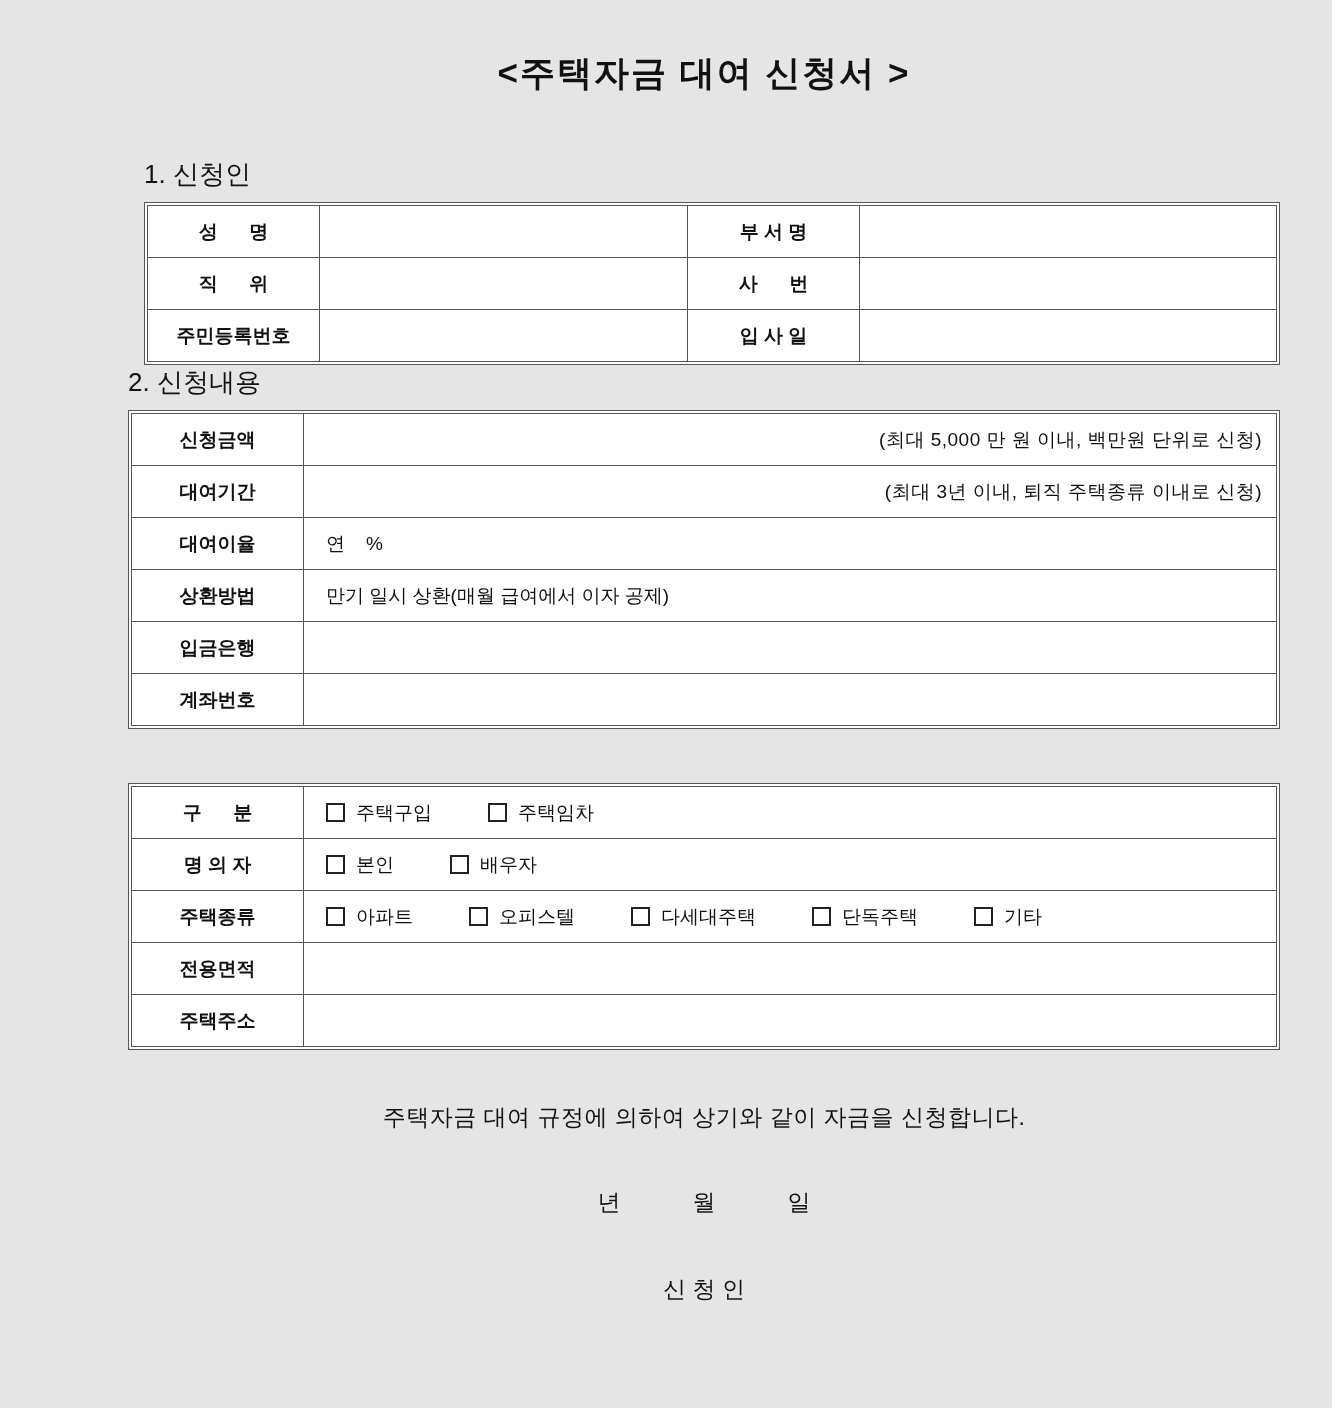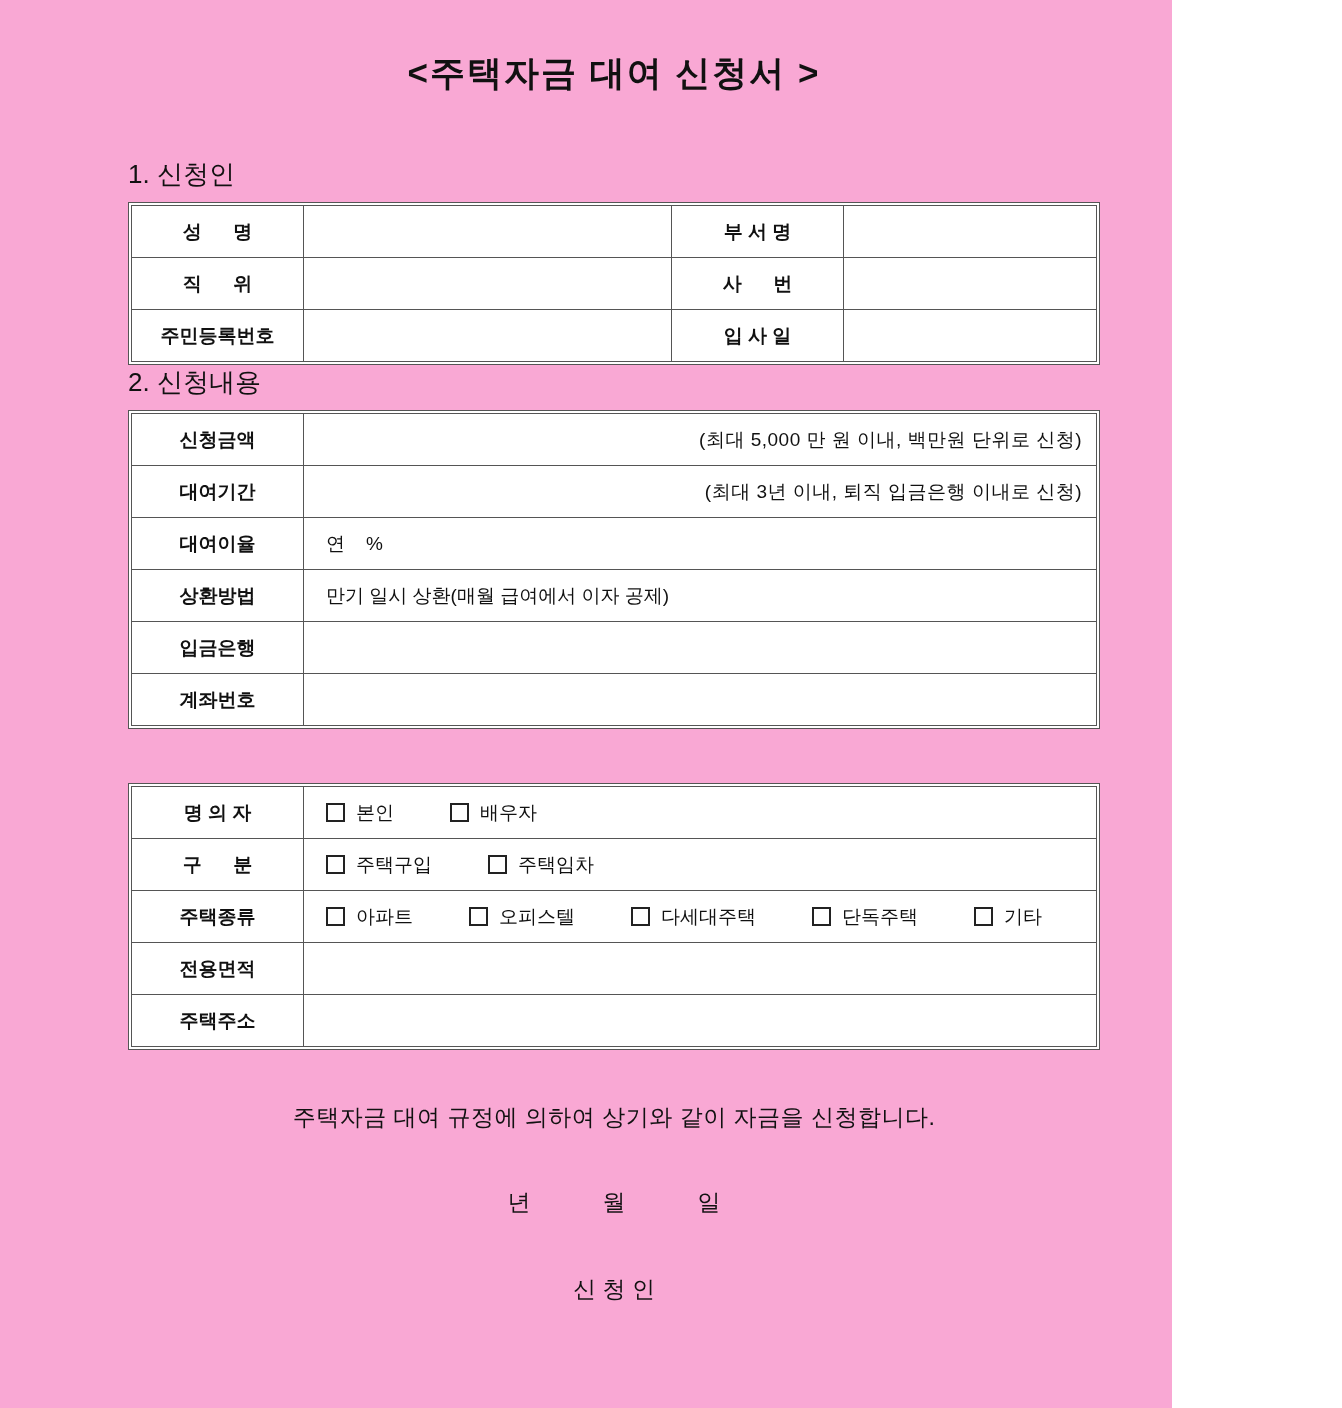--- a/index.html
+++ b/index.html
@@ -4,41 +4,41 @@
 <style>
   html, body {
     margin: 0;
     padding: 0;
     background: #ffffff;
     font-family: "Liberation Sans", "DejaVu Sans", sans-serif;
     color: #111111;
   }
   .page {
     position: relative;
-    width: 1172px;
+    width: 1332px;
     height: 1408px;
-    background: #f9a8d4;
+    background: #e5e5e5;
     box-sizing: border-box;
-    padding: 44px 72px 0 128px;
+    padding: 44px 52px 0 128px;
   }
   .doc-title {
     text-align: center;
     font-size: 35px;
     font-weight: bold;
     letter-spacing: 2px;
     white-space: pre-wrap;
     margin: 6px 0 0 0;
   }
   .section-heading {
     font-size: 26px;
     font-weight: 500;
     margin: 0 0 10px 0;
     white-space: pre-wrap;
   }
-  .sec-applicant { margin-top: 60px; }
+  .sec-applicant { margin-top: 60px; margin-left: 16px; }
   .sec-application { }
   .sec-usage { margin-top: 54px; }
 
   
   .tbl-wrap {
     border: 1px solid #555555;
     padding: 2px;
     background: #ffffff;
   }
   table.form-tbl {
@@ -178,21 +178,21 @@
                 <span class="val-text"></span>
                 <span class="val-note">(최대 5,000 만 원 이내, 백만원 단위로 신청)</span>
               </div>
             </td>
           </tr>
           <tr>
             <td class="lbl">대여기간</td>
             <td class="val">
               <div class="val-flex">
                 <span class="val-text"></span>
-                <span class="val-note">(최대 3년 이내, 퇴직 입금은행 이내로 신청)</span>
+                <span class="val-note">(최대 3년 이내, 퇴직 주택종류 이내로 신청)</span>
               </div>
             </td>
           </tr>
           <tr>
             <td class="lbl">대여이율</td>
             <td class="val">
               <div class="val-flex">
                 <span class="val-text">연    %</span>
               </div>
             </td>
@@ -220,45 +220,45 @@
 
   <div class="sec-usage">
     <div class="tbl-wrap">
       <table class="form-tbl">
         <colgroup>
           <col style="width:172px">
             <col>
         </colgroup>
         <tbody>
           <tr>
+            <td class="lbl">구      분</td>
+            <td class="val">
+              <div class="opts">
+                <span class="opt">
+                  <span class="cb"></span>
+                  <span>주택구입</span>
+                </span>
+                <span class="opt">
+                  <span class="cb"></span>
+                  <span>주택임차</span>
+                </span>
+              </div>
+            </td>
+          </tr>
+          <tr>
             <td class="lbl">명 의 자</td>
             <td class="val">
               <div class="opts">
                 <span class="opt">
                   <span class="cb"></span>
                   <span>본인</span>
                 </span>
                 <span class="opt">
                   <span class="cb"></span>
                   <span>배우자</span>
-                </span>
-              </div>
-            </td>
-          </tr>
-          <tr>
-            <td class="lbl">구      분</td>
-            <td class="val">
-              <div class="opts">
-                <span class="opt">
-                  <span class="cb"></span>
-                  <span>주택구입</span>
-                </span>
-                <span class="opt">
-                  <span class="cb"></span>
-                  <span>주택임차</span>
                 </span>
               </div>
             </td>
           </tr>
           <tr>
             <td class="lbl">주택종류</td>
             <td class="val">
               <div class="opts" style="">
                 <span class="opt">
                   <span class="cb"></span>

